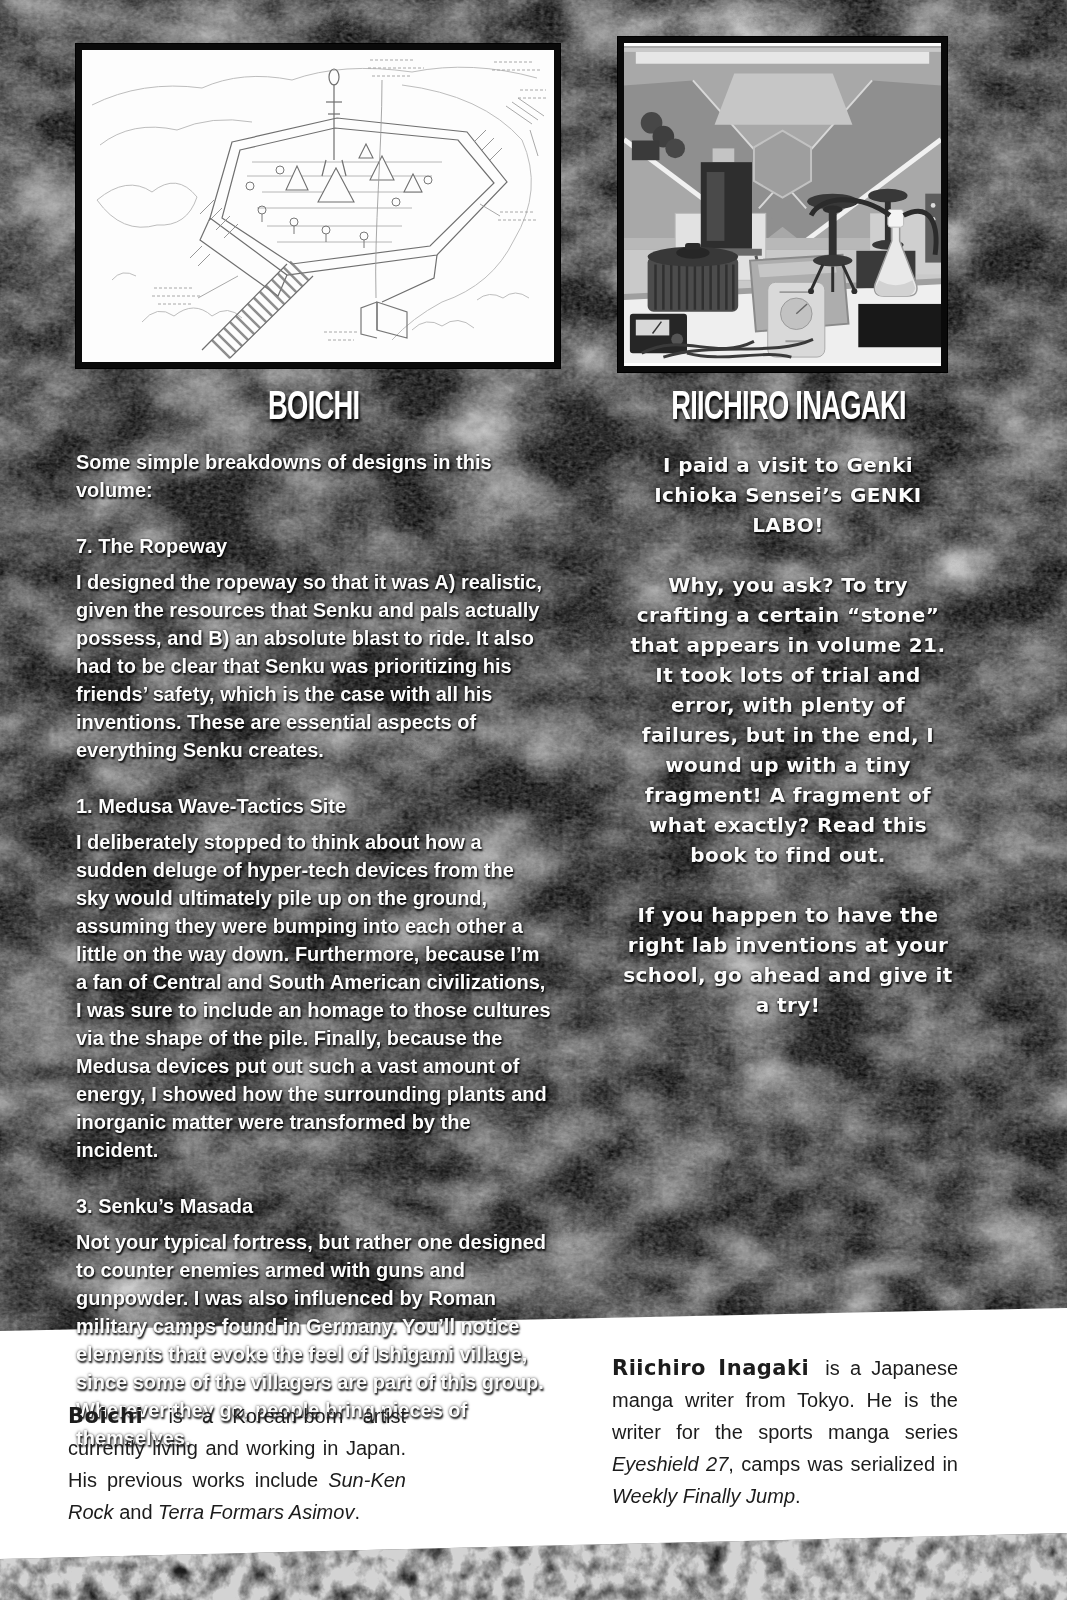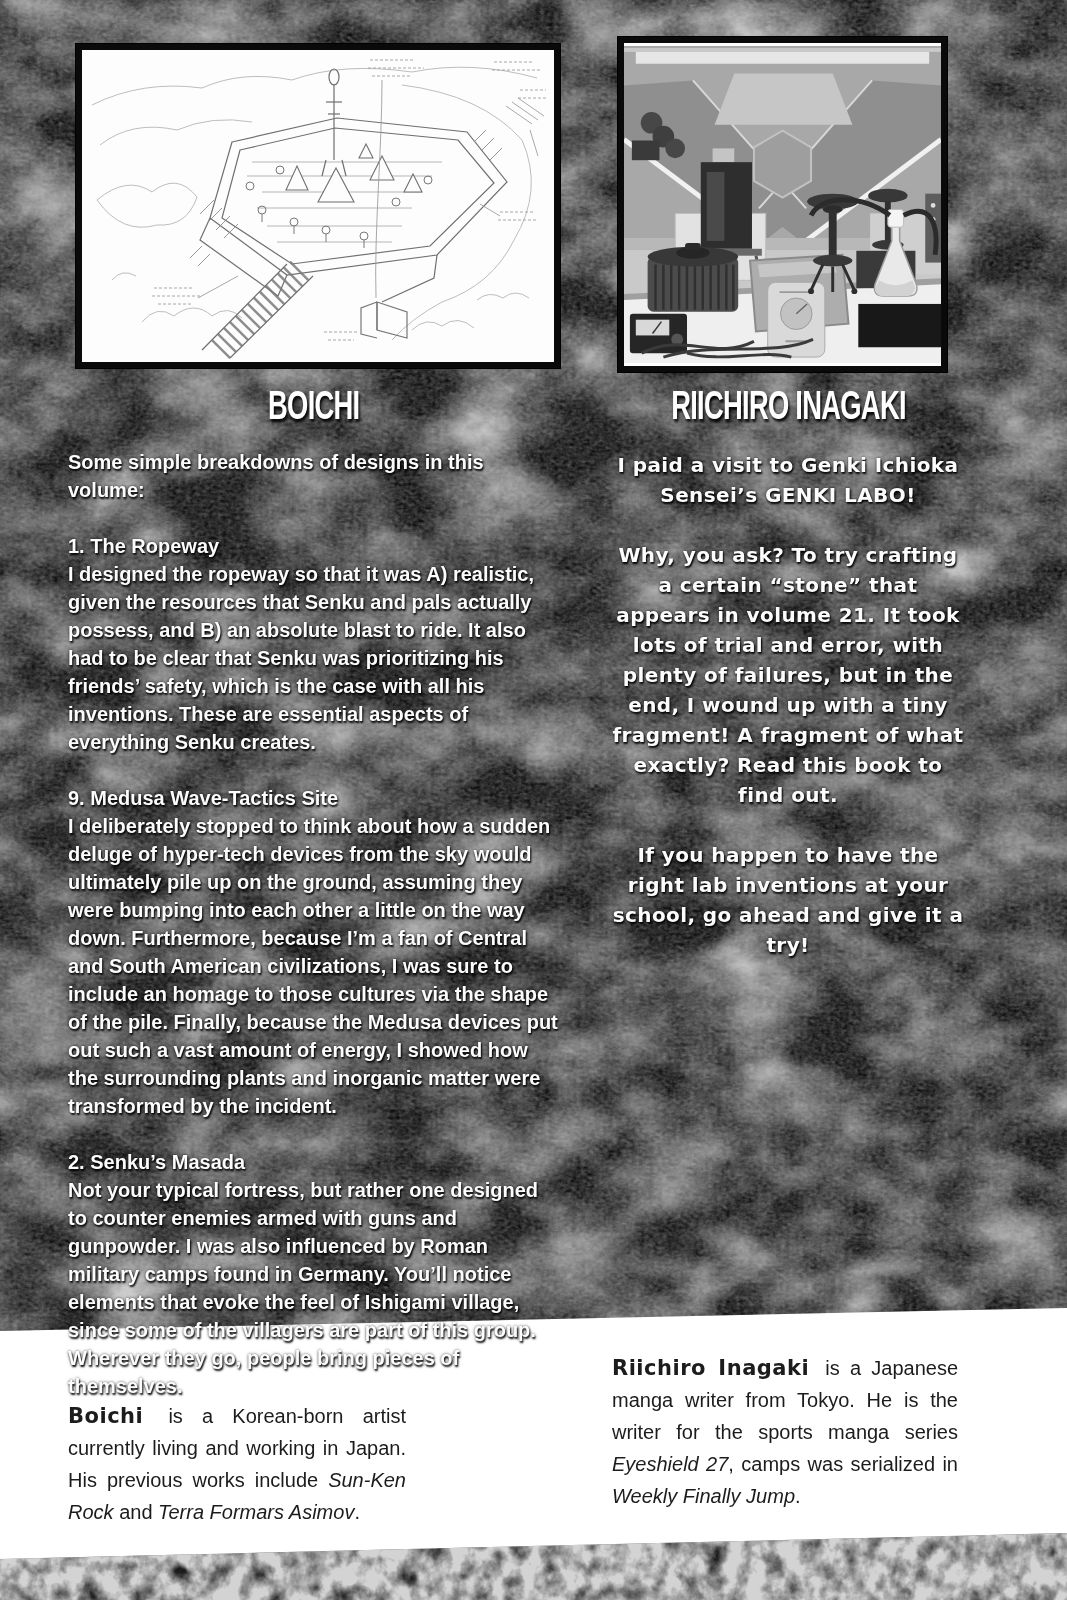--- a/index.html
+++ b/index.html
@@ -19,21 +19,21 @@
   .img-frame svg{display:block;width:100%;height:100%;}
 
   
   .col{position:absolute;z-index:2;color:#fcfcfc;}
   .col h1{margin:0;text-align:center;font-weight:900;color:#fff;font-size:37px;line-height:40px;
           letter-spacing:-1px;text-shadow:2px 3px 3px rgba(0,0,0,.95);}
   .col h1 .cond{display:inline-block;transform:scale(.74,1.08);transform-origin:50% 60%;white-space:nowrap;}
   .col-left{left:68px;top:386px;width:492px;}
   .col-right{left:612px;top:386px;width:352px;}
 
-  .col p{margin:0;text-shadow:1px 2px 2px rgba(0,0,0,.95),0 0 3px rgba(0,0,0,.7);}
+  .col p{margin:8px;text-shadow:1px 2px 2px rgba(0,0,0,.95),0 0 3px rgba(0,0,0,.7);}
   .col-left p{font-family:"Liberation Sans",sans-serif;font-weight:700;font-size:20px;line-height:28px;}
   .col-left .intro{margin-top:22px;}
   .col-left .sec{margin-top:28px;}
   .col-right p{font-family:"DejaVu Sans",sans-serif;font-weight:700;font-size:20px;line-height:30px;
                letter-spacing:.4px;margin-top:0;}
   .col-right .rp{margin-top:24px;text-align:center;}
   .col-right .rp + .rp{margin-top:30px;}
 
   
   .bio{position:absolute;z-index:2;color:#1c1c1c;font-family:"Liberation Sans",sans-serif;
@@ -249,29 +249,29 @@
         <path d="M40,316 C92,300 152,316 192,298"></path>
         <path d="M64,312 C100,322 140,308 170,316"></path>
       </g>
     </svg>
   </figure>
 
   <section class="col col-left">
     <h1><span class="cond">BOICHI</span></h1>
     <p class="intro">Some simple breakdowns of designs in this volume:</p>
     <div class="sec">
-      <p class="sec-title">1. The Ropeway</p>
+      <p class="sec-title">7. The Ropeway</p>
       <p class="sec-body">I designed the ropeway so that it was A) realistic, given the resources that Senku and pals actually possess, and B) an absolute blast to ride. It also had to be clear that Senku was prioritizing his friends’ safety, which is the case with all his inventions. These are essential aspects of everything Senku creates.</p>
     </div>
     <div class="sec">
-      <p class="sec-title">9. Medusa Wave-Tactics Site</p>
+      <p class="sec-title">1. Medusa Wave-Tactics Site</p>
       <p class="sec-body">I deliberately stopped to think about how a sudden deluge of hyper-tech devices from the sky would ultimately pile up on the ground, assuming they were bumping into each other a little on the way down. Furthermore, because I’m a fan of Central and South American civilizations, I was sure to include an homage to those cultures via the shape of the pile. Finally, because the Medusa devices put out such a vast amount of energy, I showed how the surrounding plants and inorganic matter were transformed by the incident.</p>
     </div>
     <div class="sec">
-      <p class="sec-title">2. Senku’s Masada</p>
+      <p class="sec-title">3. Senku’s Masada</p>
       <p class="sec-body">Not your typical fortress, but rather one designed to counter enemies armed with guns and gunpowder. I was also influenced by Roman military camps found in Germany. You’ll notice elements that evoke the feel of Ishigami village, since some of the villagers are part of this group. Wherever they go, people bring pieces of themselves.</p>
     </div>
   </section>
 
   <section class="col col-right">
     <h1><span class="cond">RIICHIRO INAGAKI</span></h1>
     <p class="rp">I paid a visit to Genki Ichioka Sensei’s GENKI LABO!</p>
     <p class="rp">Why, you ask? To try crafting a certain “stone” that appears in volume 21. It took lots of trial and error, with plenty of failures, but in the end, I wound up with a tiny fragment! A fragment of what exactly? Read this book to find out.</p>
     <p class="rp">If you happen to have the right lab inventions at your school, go ahead and give it a try!</p>
   </section>

